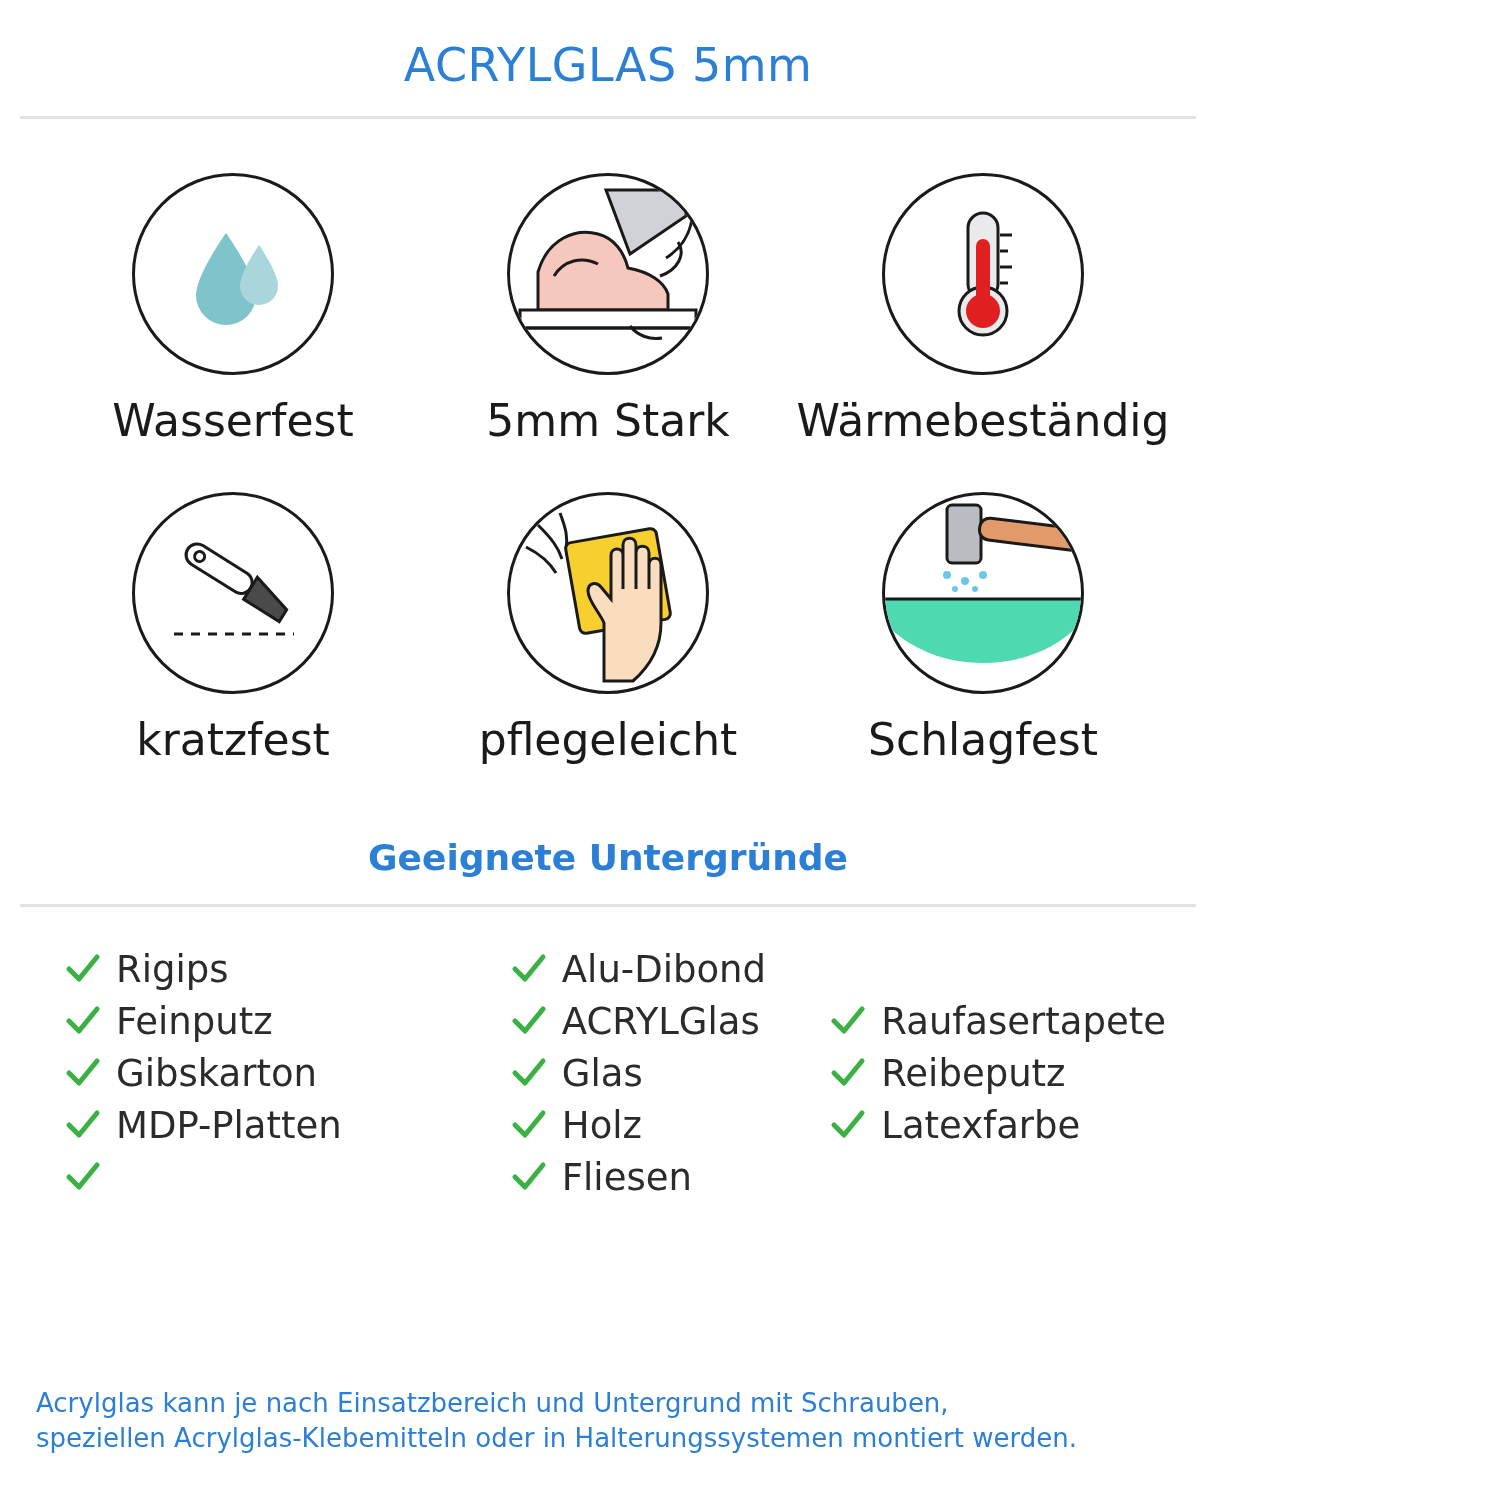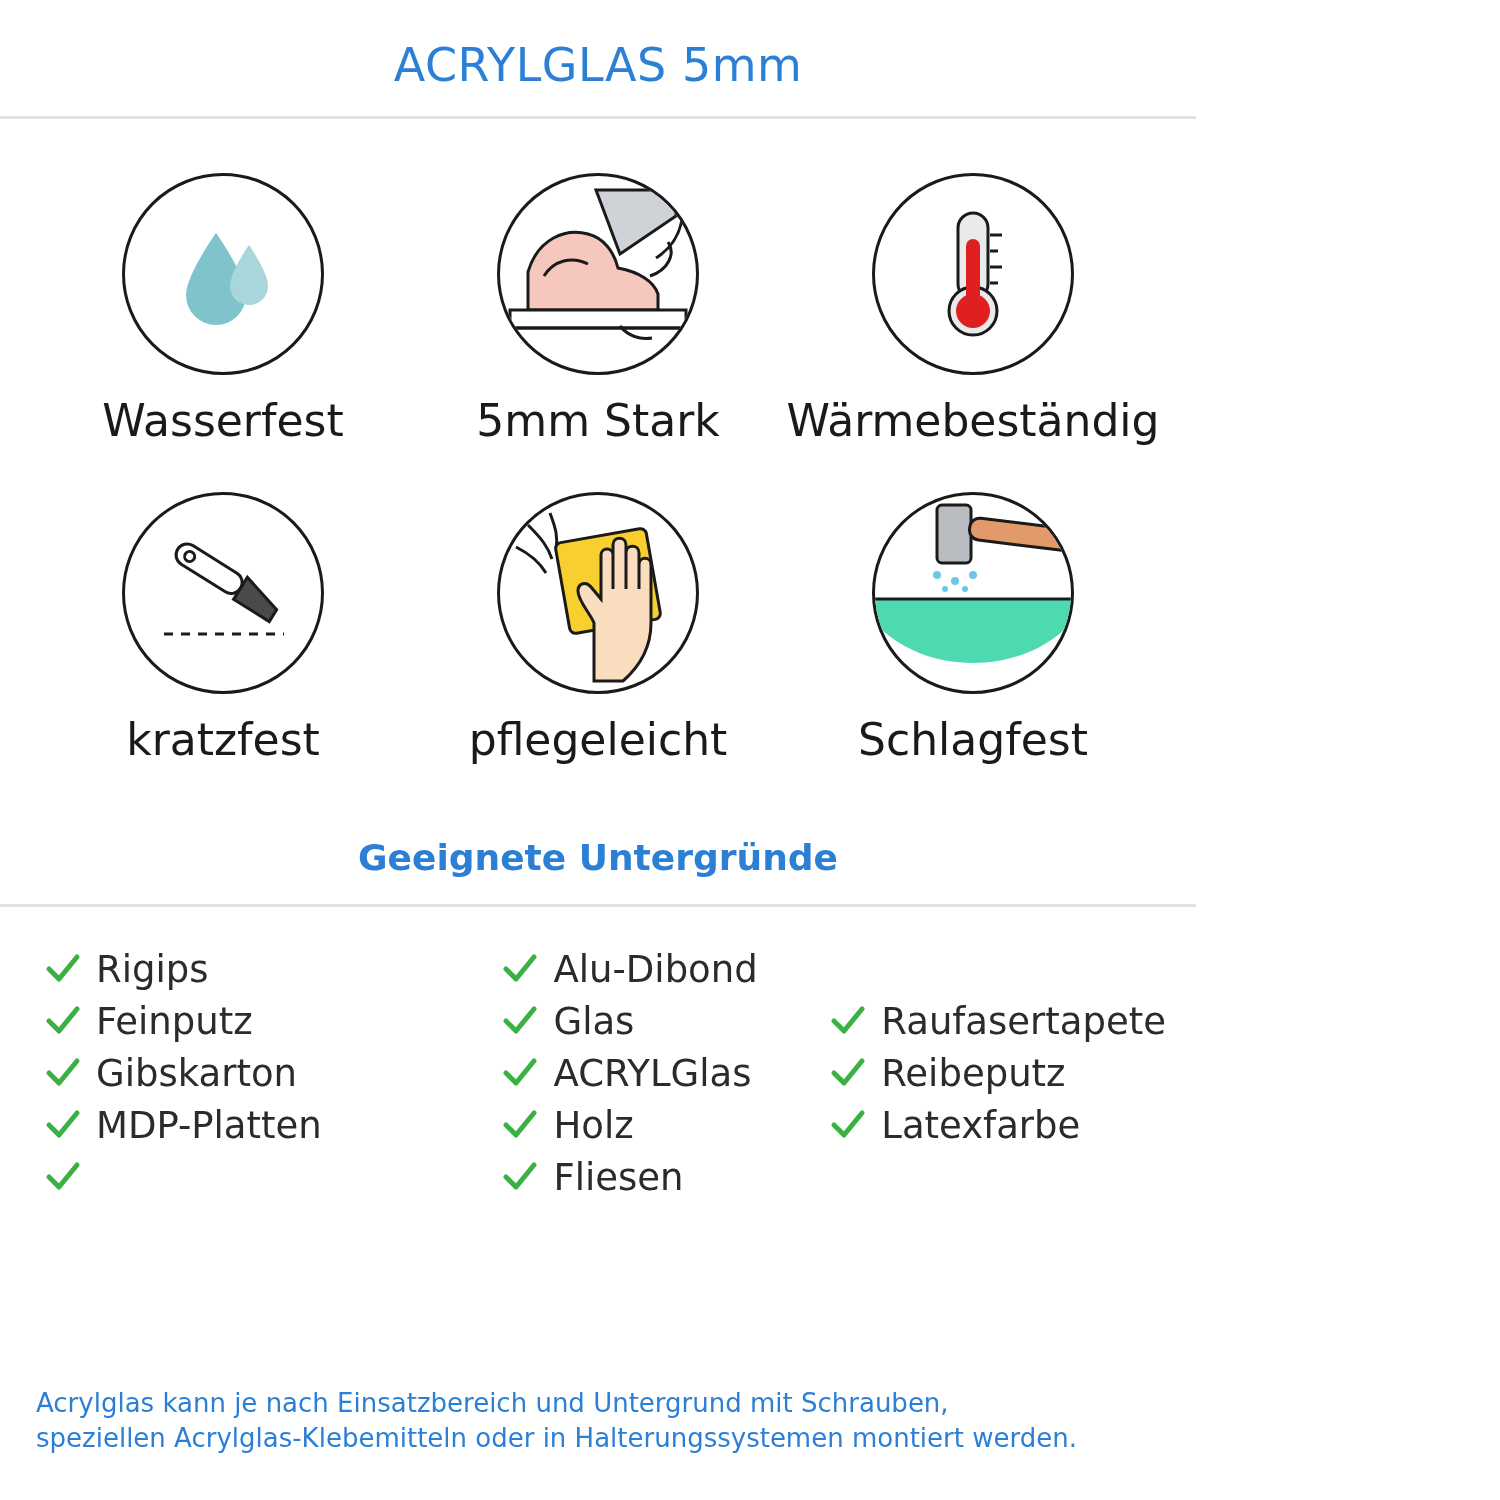--- a/index.html
+++ b/index.html
@@ -13,20 +13,21 @@
     font-family: "DejaVu Sans", "Liberation Sans", sans-serif;
     color: #2b2b2b;
     overflow: hidden;
     position: relative;
   }
   .page {
     width: 1196px;
     height: 1500px;
     position: relative;
     box-sizing: border-box;
+    padding-left: 20px;
   }
 
   
   .title {
     text-align: center;
     font-size: 46px;
     color: #2b7fd4;
     letter-spacing: 0.5px;
     padding-top: 38px;
     font-weight: 400;
@@ -302,29 +303,29 @@
             </svg>
           </span>
         <span>Alu-Dibond</span>
       </div>
       <div class="check-item">
         <span class="check">
             <svg width="38" height="38" viewBox="0 0 38 38">
               <path d="M5 19 L15 29 L33 7" fill="none" stroke="#3bb143" stroke-width="5" stroke-linecap="round" stroke-linejoin="round"></path>
             </svg>
           </span>
+        <span>ACRYLGlas</span>
+      </div>
+      <div class="check-item">
+        <span class="check">
+            <svg width="38" height="38" viewBox="0 0 38 38">
+              <path d="M5 19 L15 29 L33 7" fill="none" stroke="#3bb143" stroke-width="5" stroke-linecap="round" stroke-linejoin="round"></path>
+            </svg>
+          </span>
         <span>Glas</span>
-      </div>
-      <div class="check-item">
-        <span class="check">
-            <svg width="38" height="38" viewBox="0 0 38 38">
-              <path d="M5 19 L15 29 L33 7" fill="none" stroke="#3bb143" stroke-width="5" stroke-linecap="round" stroke-linejoin="round"></path>
-            </svg>
-          </span>
-        <span>ACRYLGlas</span>
       </div>
       <div class="check-item">
         <span class="check">
             <svg width="38" height="38" viewBox="0 0 38 38">
               <path d="M5 19 L15 29 L33 7" fill="none" stroke="#3bb143" stroke-width="5" stroke-linecap="round" stroke-linejoin="round"></path>
             </svg>
           </span>
         <span>Holz</span>
       </div>
       <div class="check-item">

